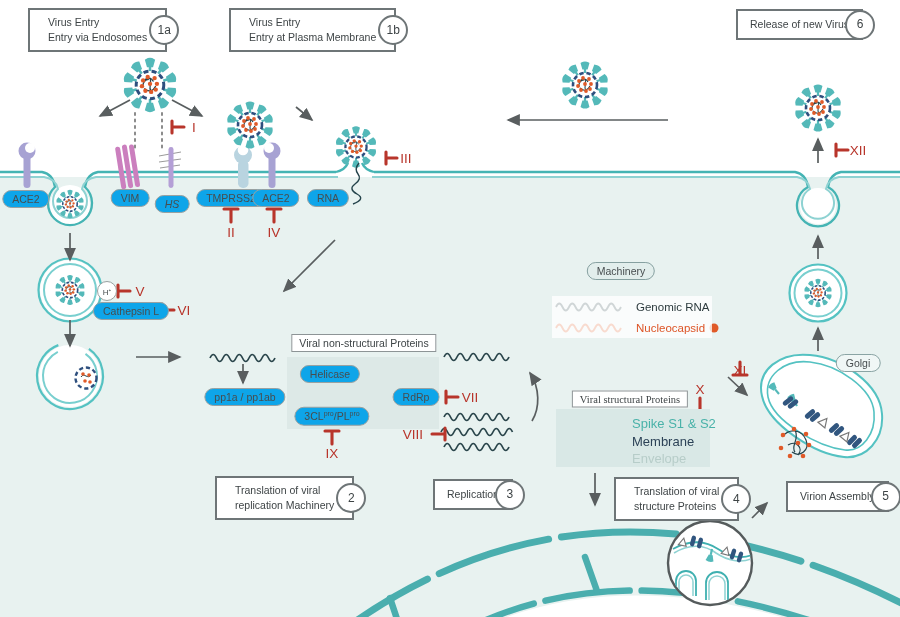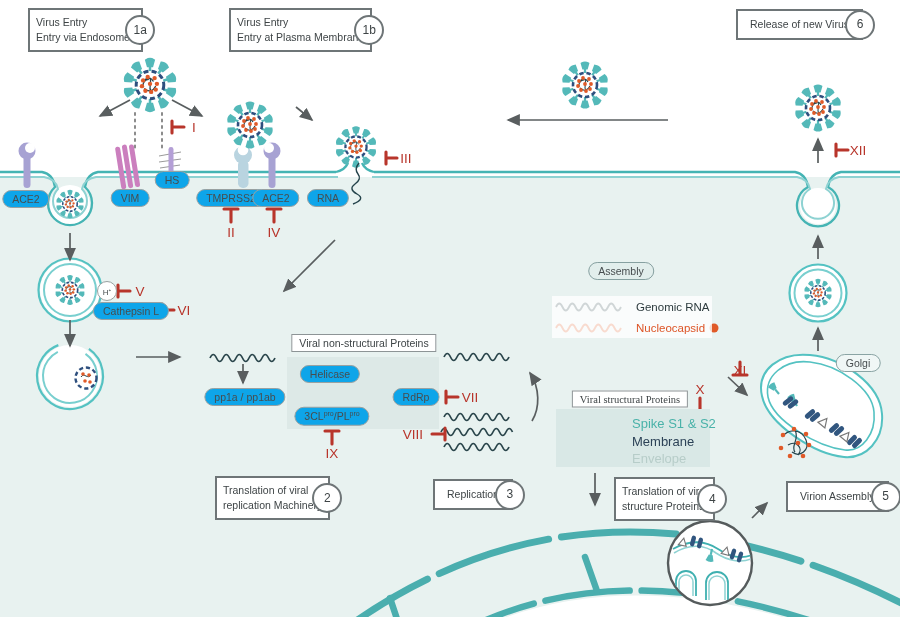--- a/index.html
+++ b/index.html
@@ -6,21 +6,21 @@
   .canvas{position:relative;width:900px;height:617px;overflow:hidden;background:#fff;
           font-family:"Liberation Sans", sans-serif;color:#3e4446;}
   svg{position:absolute;left:0;top:0;}
   .pill{position:absolute;transform:translate(-50%,-50%);background:#0ea5e9;border:1.4px solid #99a1a1;
         border-radius:11px;padding:2px 9px;font-size:10.5px;color:#474d4f;white-space:nowrap;z-index:5;}
   .pill.shaded{background:#e2eeec;border-color:#86a0a0;}
   .pill.soft{background:#f0f7f6;border-color:#8aa4a4;}
   .hplus{position:absolute;transform:translate(-50%,-50%);width:18px;height:18px;border-radius:50%;
          background:#fff;border:1.3px solid #99a1a1;display:flex;align-items:center;justify-content:center;
          font-size:8px;color:#474d4f;z-index:5;}
-  .stagebox{position:absolute;background:#fff;border:2px solid #6e7577;padding:5px 6px;
+  .stagebox{position:absolute;background:#fff;border:2px solid #6e7577;padding:5px 18px;
             font-size:10.5px;line-height:1.45;color:#3e4446;white-space:nowrap;z-index:6;}
   .numcircle{position:absolute;right:-14px;top:50%;transform:translateY(-50%);width:26px;height:26px;
              border-radius:50%;background:#fff;border:2px solid #6e7577;display:flex;align-items:center;
              justify-content:center;font-size:12px;z-index:7;}
   .inh{position:absolute;transform:translate(-50%,-50%);color:#b8352b;font-size:13.5px;z-index:6;white-space:nowrap;}
   .boxlabel{position:absolute;transform:translate(-50%,-50%);background:#fff;border:1.3px solid #8d9496;
             padding:2px 7px;font-size:10.5px;color:#3e4446;white-space:nowrap;z-index:6;}
   .lightbox{position:absolute;z-index:1;}
   .rowlabel{position:absolute;transform:translateY(-50%);font-size:13px;z-index:5;white-space:nowrap;}
   .legendlabel{position:absolute;transform:translateY(-50%);font-size:11.5px;z-index:5;white-space:nowrap;}
@@ -325,37 +325,37 @@
   <div>structure Proteins</div>
   <span class="numcircle">4</span>
 </div>
 <div class="stagebox" style="left:786px;top:481px;padding:6px 12px;">
   <div>Virion Assembly</div>
   <span class="numcircle">5</span>
 </div>
 
 <div class="pill" style="left:26px;top:199px;">ACE2</div>
 <div class="pill" style="left:130px;top:198px;">VIM</div>
-<div class="pill" style="left:172px;top:180px;">HS</div>
+<div class="pill" style="left:172px;top:204px;font-style:italic;">HS</div>
 <div class="pill" style="left:231px;top:198px;">TMPRSS2</div>
 <div class="pill" style="left:276px;top:198px;">ACE2</div>
 <div class="pill" style="left:328px;top:198px;">RNA</div>
 
 <div class="hplus" style="left:107px;top:291px;">H⁺</div>
 <div class="pill" style="left:131px;top:311px;">Cathepsin L</div>
 
 <div class="pill" style="left:245px;top:397px;">pp1a / pp1ab</div>
 <div class="pill" style="left:330px;top:374px;">Helicase</div>
 <div class="pill" style="left:332px;top:416px;">
   <span>3CL</span><sup>pro</sup><span>/PL</span><sup>pro</sup>
 </div>
 <div class="pill" style="left:416px;top:397px;">RdRp</div>
 <div class="boxlabel" style="left:364px;top:343px;">Viral non-structural Proteins</div>
 
-<div class="pill shaded" style="left:621px;top:271px;">Assembly</div>
+<div class="pill shaded" style="left:621px;top:271px;">Machinery</div>
 <div class="legendlabel" style="left:636px;top:307px;color:#2d3b3e;">Genomic RNA</div>
 <div class="legendlabel" style="left:636px;top:328px;color:#dd5426;">Nucleocapsid</div>
 
 <div class="boxlabel" style="left:630px;top:399px;font-family:Liberation Serif, serif;">Viral structural Proteins</div>
 <div class="rowlabel" style="left:632px;top:423px;color:#49b2a9;">Spike S1 &amp; S2</div>
 <div class="rowlabel" style="left:632px;top:441px;color:#2c4257;">Membrane</div>
 <div class="rowlabel" style="left:632px;top:458px;color:#b7cdc9;">Envelope</div>
 
 <div class="pill soft" style="left:858px;top:363px;">Golgi</div>
 

